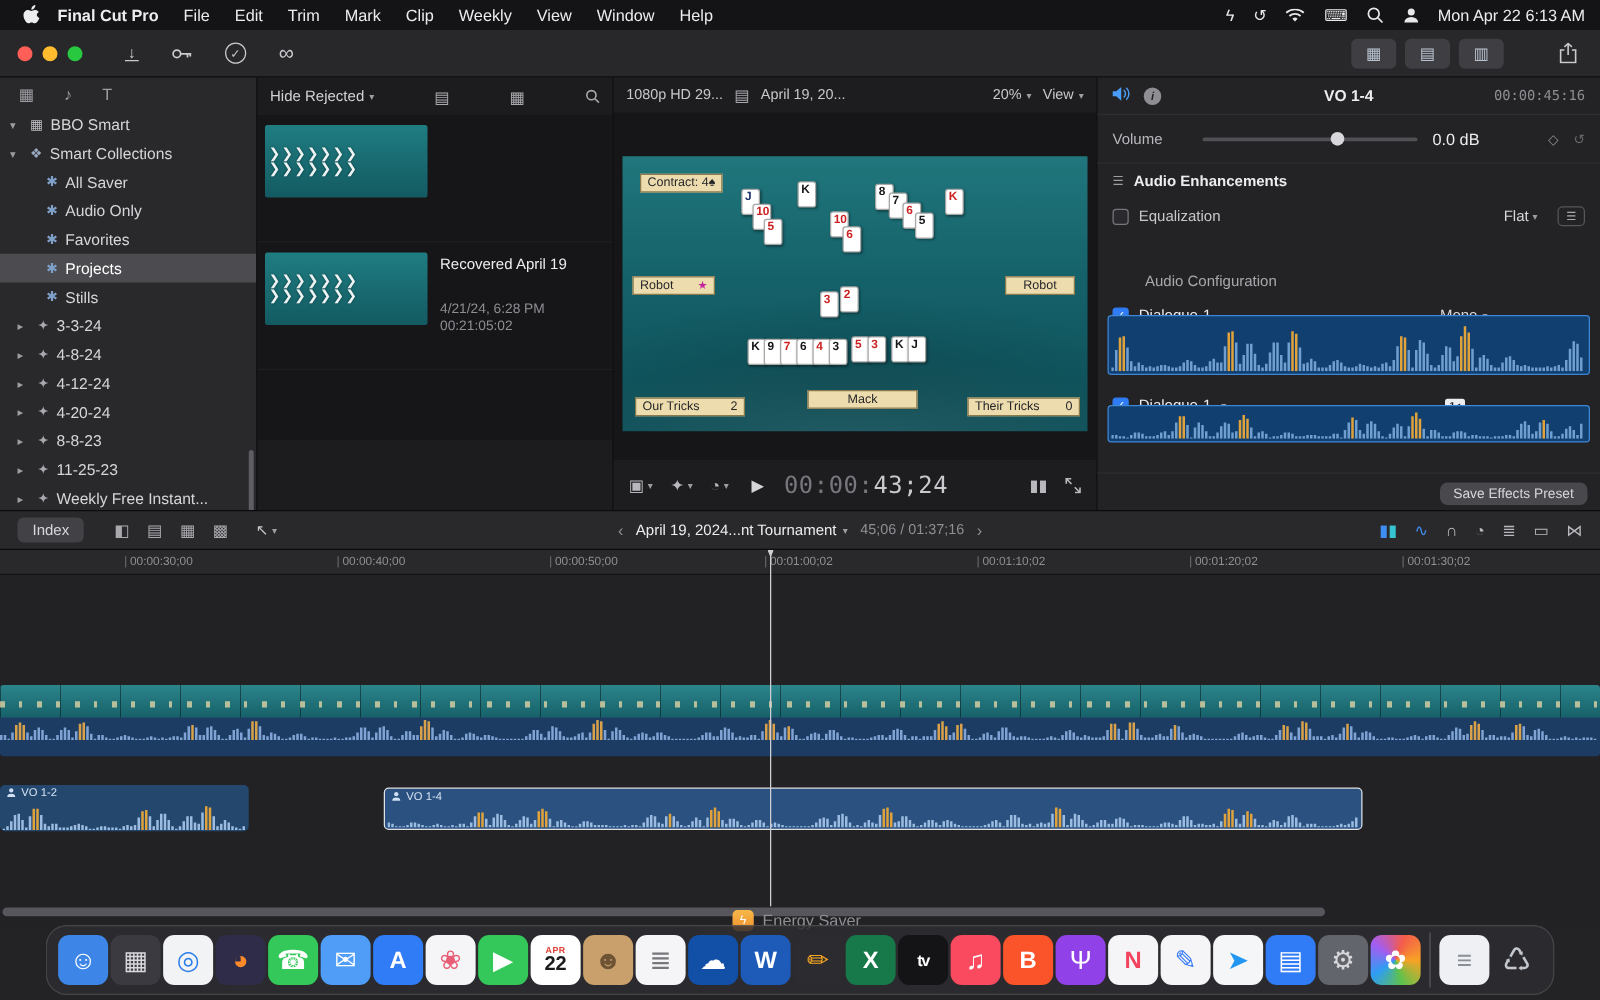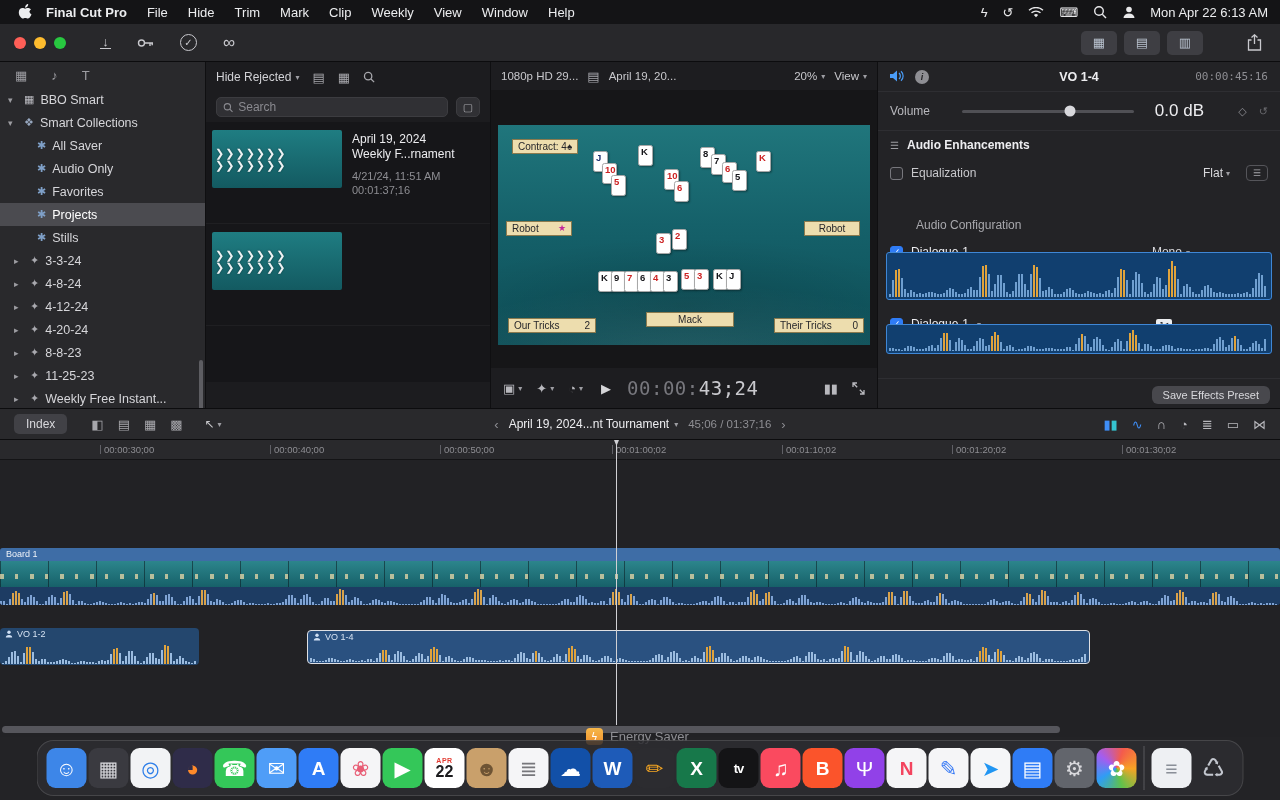--- a/index.html
+++ b/index.html
@@ -47,21 +47,21 @@
   .side-row.lib .row-icon { color:#b8b8be; }
   .side-row.smart .row-icon { color:#98a8c0; }
   .side-row.item { padding-left:37px; }
   .side-row.item .row-icon { color:#7fa0c8; }
   .side-row.selected { background:#4b4b50; color:#fff; }
   .side-row.event { padding-left:14px; }
   .side-row.event .row-icon { color:#a8a8ae; }
   .side-scrollbar { position:absolute; right:2px; top:298px; width:4px; height:72px; background:#5d5d62; border-radius:2px; }
 
   
-  .browser-top { height:30px; display:flex; align-items:center; justify-content:flex-start; gap:13px; padding:0 10px; color:#d2d2d6; font-size:12px; flex:none; }
+  .browser-top { height:30px; display:flex; align-items:center; justify-content:space-between; gap:13px; padding:0 10px; color:#d2d2d6; font-size:12px; flex:none; }
   .dd { display:flex; align-items:center; gap:4px; }
   .chev { font-size:8px; color:#9d9da2; }
   .bt-icon { color:#a8a8ad; font-size:13px; display:flex; align-items:center; }
   .search-row { height:30px; display:flex; align-items:center; gap:8px; padding:0 10px; flex:none; }
   .search-field { flex:1; height:20px; background:#303034; border:1px solid #3c3c40; border-radius:5px; display:flex; align-items:center; padding:0 6px; gap:5px; }
   .search-field input { background:none; border:none; outline:none; color:#e8e8ea; font-size:12px; width:100%; font-family:inherit; }
   .search-field input::placeholder { color:#8a8a90; }
   .search-filter-btn { width:24px; height:20px; background:#303034; border:1px solid #3c3c40; border-radius:5px; color:#a8a8ad; font-size:11px; display:flex; align-items:center; justify-content:center; flex:none; }
   .clip-list { height:260px; background:#161619; overflow:hidden; flex:none; }
   .clip-row { height:102px; position:relative; border-bottom:1px solid #1f1f22; }
@@ -101,21 +101,21 @@
 
   
   .insp-header { position:absolute; top:0; left:0; right:0; height:30px; display:flex; align-items:center; padding:0 12px; gap:10px; border-bottom:1px solid #2e2e32; }
   .insp-title { position:absolute; left:50%; transform:translateX(-50%); color:#ededf0; font-size:12.5px; font-weight:700; }
   .insp-dur { margin-left:auto; color:#8e8e93; font-size:11px; font-family:"DejaVu Sans Mono", monospace; }
   .info-badge { width:14px; height:14px; border-radius:50%; background:#8e8e93; color:#232326; font-size:9px; font-weight:700; font-style:italic; display:flex; align-items:center; justify-content:center; }
   .volume-row { position:absolute; top:36px; left:0; right:0; height:26px; display:flex; align-items:center; padding:0 12px; color:#c8c8cc; font-size:12px; }
   .vol-label { width:72px; color:#b8b8bd; }
   .slider { position:relative; width:172px; height:3px; background:#505055; border-radius:2px; margin-right:12px; }
   .slider .knob { position:absolute; left:63%; top:50%; transform:translate(-50%,-50%); width:11px; height:11px; border-radius:50%; background:#d8d8dc; }
-  .vol-value { width:58px; text-align:right; color:#ededf0; font-size:17px; }
+  .vol-value { width:58px; text-align:left; color:#ededf0; font-size:13px; }
   .kf-diamond { margin-left:auto; color:#8e8e93; font-size:11px; }
   .vol-extra { color:#6a6a6e; margin-left:12px; font-size:11px; }
   .divider { position:absolute; left:0; right:0; height:1px; background:#2e2e32; }
   .enh-header { position:absolute; top:76px; left:12px; display:flex; gap:8px; color:#ededf0; font-size:12px; font-weight:700; align-items:center; }
   .enh-icon { color:#9d9da2; font-size:10px; font-weight:400; }
   .check-row { position:absolute; left:12px; right:12px; height:22px; display:flex; align-items:center; gap:8px; color:#c8c8cc; font-size:12px; }
   .checkbox { width:13px; height:13px; border:1px solid #77777d; border-radius:3px; background:#2a2a2e; flex:none; }
   .checkbox.checked { background:#2f7cf6; border-color:#2f7cf6; color:#fff; font-size:9px; display:flex; align-items:center; justify-content:center; }
   .eq-value { margin-left:auto; display:flex; align-items:center; gap:3px; color:#d8d8dc; }
   .eq-btn { width:22px; height:16px; border:1px solid #55555a; border-radius:4px; color:#a8a8ad; font-size:9px; display:flex; align-items:center; justify-content:center; margin-left:8px; }
@@ -183,21 +183,21 @@
   <header class="menubar" data-name="menu-bar">
     <span class="apple" data-name="apple-menu-icon">
       <svg width="14" height="16" viewBox="0 0 14 16">
           <path d="M11.3 8.6c0-2 1.6-3 1.7-3-1-1.4-2.4-1.6-2.9-1.6-1.2-.1-2.4.7-3 .7-.6 0-1.6-.7-2.6-.7C2.6 4 .8 5.6.8 8.2c0 1.6.6 3.3 1.4 4.4.7 1 1.5 2.1 2.5 2 1 0 1.4-.6 2.6-.6 1.2 0 1.5.6 2.6.6 1.1 0 1.8-1 2.5-2 .8-1.1 1.1-2.2 1.1-2.3 0 0-2.2-.8-2.2-3.3z" fill="#ecedef"></path>
           <path d="M9.4 2.6c.5-.7.9-1.6.8-2.6-.8 0-1.7.5-2.3 1.2-.5.6-.9 1.6-.8 2.5.9.1 1.8-.4 2.3-1.1z" fill="#ecedef"></path>
         </svg>
     </span>
     <span class="app-name" data-name="app-menu-title">Final Cut Pro</span>
     <nav class="menus" data-name="menu-items">
       <span class="menu-item" data-name="menu-item">File</span>
-        <span class="menu-item" data-name="menu-item">Hide</span>
+        <span class="menu-item" data-name="menu-item">Edit</span>
         <span class="menu-item" data-name="menu-item">Trim</span>
         <span class="menu-item" data-name="menu-item">Mark</span>
         <span class="menu-item" data-name="menu-item">Clip</span>
         <span class="menu-item" data-name="menu-item">Weekly</span>
         <span class="menu-item" data-name="menu-item">View</span>
         <span class="menu-item" data-name="menu-item">Window</span>
         <span class="menu-item" data-name="menu-item">Help</span>
     </nav>
     <div class="mb-spacer" data-name="menubar-spacer"></div>
     <div class="mb-icons" data-name="menubar-status-icons">
@@ -356,50 +356,39 @@
         </span>
         <span class="bt-icon" data-name="clip-appearance-icon">▤</span>
         <span class="bt-icon" data-name="filmstrip-view-icon">▦</span>
         <span class="bt-icon" data-name="search-toggle-icon">
           <svg width="12" height="12" viewBox="0 0 14 14">
               <circle cx="6" cy="6" r="4.3" stroke="#a8a8ad" stroke-width="1.5" fill="none"></circle>
               <path d="M9.3 9.3 L13 13" stroke="#a8a8ad" stroke-width="1.5"></path>
             </svg>
         </span>
       </div>
-      <div class="search-row" data-name="search-row">
-        <div class="search-field" data-name="search-field">
-          <svg width="11" height="11" viewBox="0 0 14 14" data-name="search-icon">
-              <circle cx="6" cy="6" r="4.3" stroke="#8a8a90" stroke-width="1.5" fill="none"></circle>
-              <path d="M9.3 9.3 L13 13" stroke="#8a8a90" stroke-width="1.5"></path>
-            </svg>
-          <input data-name="search-input" placeholder="Search" style="">
-        </div>
-        <span class="search-filter-btn" data-name="search-filter-button">▢</span>
-      </div>
       <div class="clip-list" data-name="clip-list">
         <div class="clip-row" data-name="clip-item">
           <div class="clip-row-inner">
             <div class="thumb" data-name="clip-thumbnail">
               <span data-name="thumbnail-cards">❯❯❯❯❯❯❯</span>
               <span data-name="thumbnail-cards">❯❯❯❯❯❯❯</span>
             </div>
-            <div class="clip-meta" data-name="clip-meta">
-              <div class="clip-title" data-name="clip-title">April 19, 2024</div>
-              <div class="clip-title" data-name="clip-title">Weekly F...rnament</div>
-              <div class="clip-date" data-name="clip-date">4/21/24, 11:51 AM</div>
-              <div class="clip-dur" data-name="clip-duration">00:01:37;16</div>
-            </div>
           </div>
         </div>
         <div class="clip-row r3" data-name="clip-item">
           <div class="clip-row-inner">
             <div class="thumb" data-name="clip-thumbnail">
               <span data-name="thumbnail-cards">❯❯❯❯❯❯❯</span>
               <span data-name="thumbnail-cards">❯❯❯❯❯❯❯</span>
+            </div>
+            <div class="clip-meta" data-name="clip-meta">
+              <div class="clip-title" data-name="clip-title">Recovered April 19</div>
+              <div class="clip-date" data-name="clip-date">4/21/24, 6:28 PM</div>
+              <div class="clip-dur" data-name="clip-duration">00:21:05:02</div>
             </div>
           </div>
         </div>
       </div>
     </section>
 
     <section class="viewer" data-name="viewer-pane">
       <div class="viewer-top" data-name="viewer-toolbar">
         <span data-name="format-info">1080p HD 29...</span>
         <span class="bt-icon" data-name="proxy-media-icon">▤</span>
@@ -869,23 +858,20 @@
           </span>
 
           <span class="ruler-label" data-name="ruler-label" style="left: 1122px;">
             <i data-name="ruler-tick"></i>
             <em>00:01:30;02</em>
           </span>
 
       </div>
     </div>
     <div class="board-clip" data-name="timeline-clip-board-1">
-      <div class="board-head" data-name="clip-name-bar">
-        <span data-name="clip-name">Board 1</span>
-      </div>
       <div class="board-thumbs" data-name="clip-filmstrip"></div>
       <div class="board-audio waveform" style="--wave:#7fa3d4;--peak:#d9a24a" data-name="clip-audio-waveform">
           <i style="height:24%;"></i>
           <i style="height:22%;"></i>
           <i style="height:6%;"></i>
           <i style="height:33%;"></i>
           <i style="height:64%;background:var(--peak,#e0a33c);"></i>
           <i style="height:79%;background:var(--peak,#e0a33c);"></i>
           <i style="height:67%;background:var(--peak,#e0a33c);"></i>
           <i style="height:33%;"></i>

